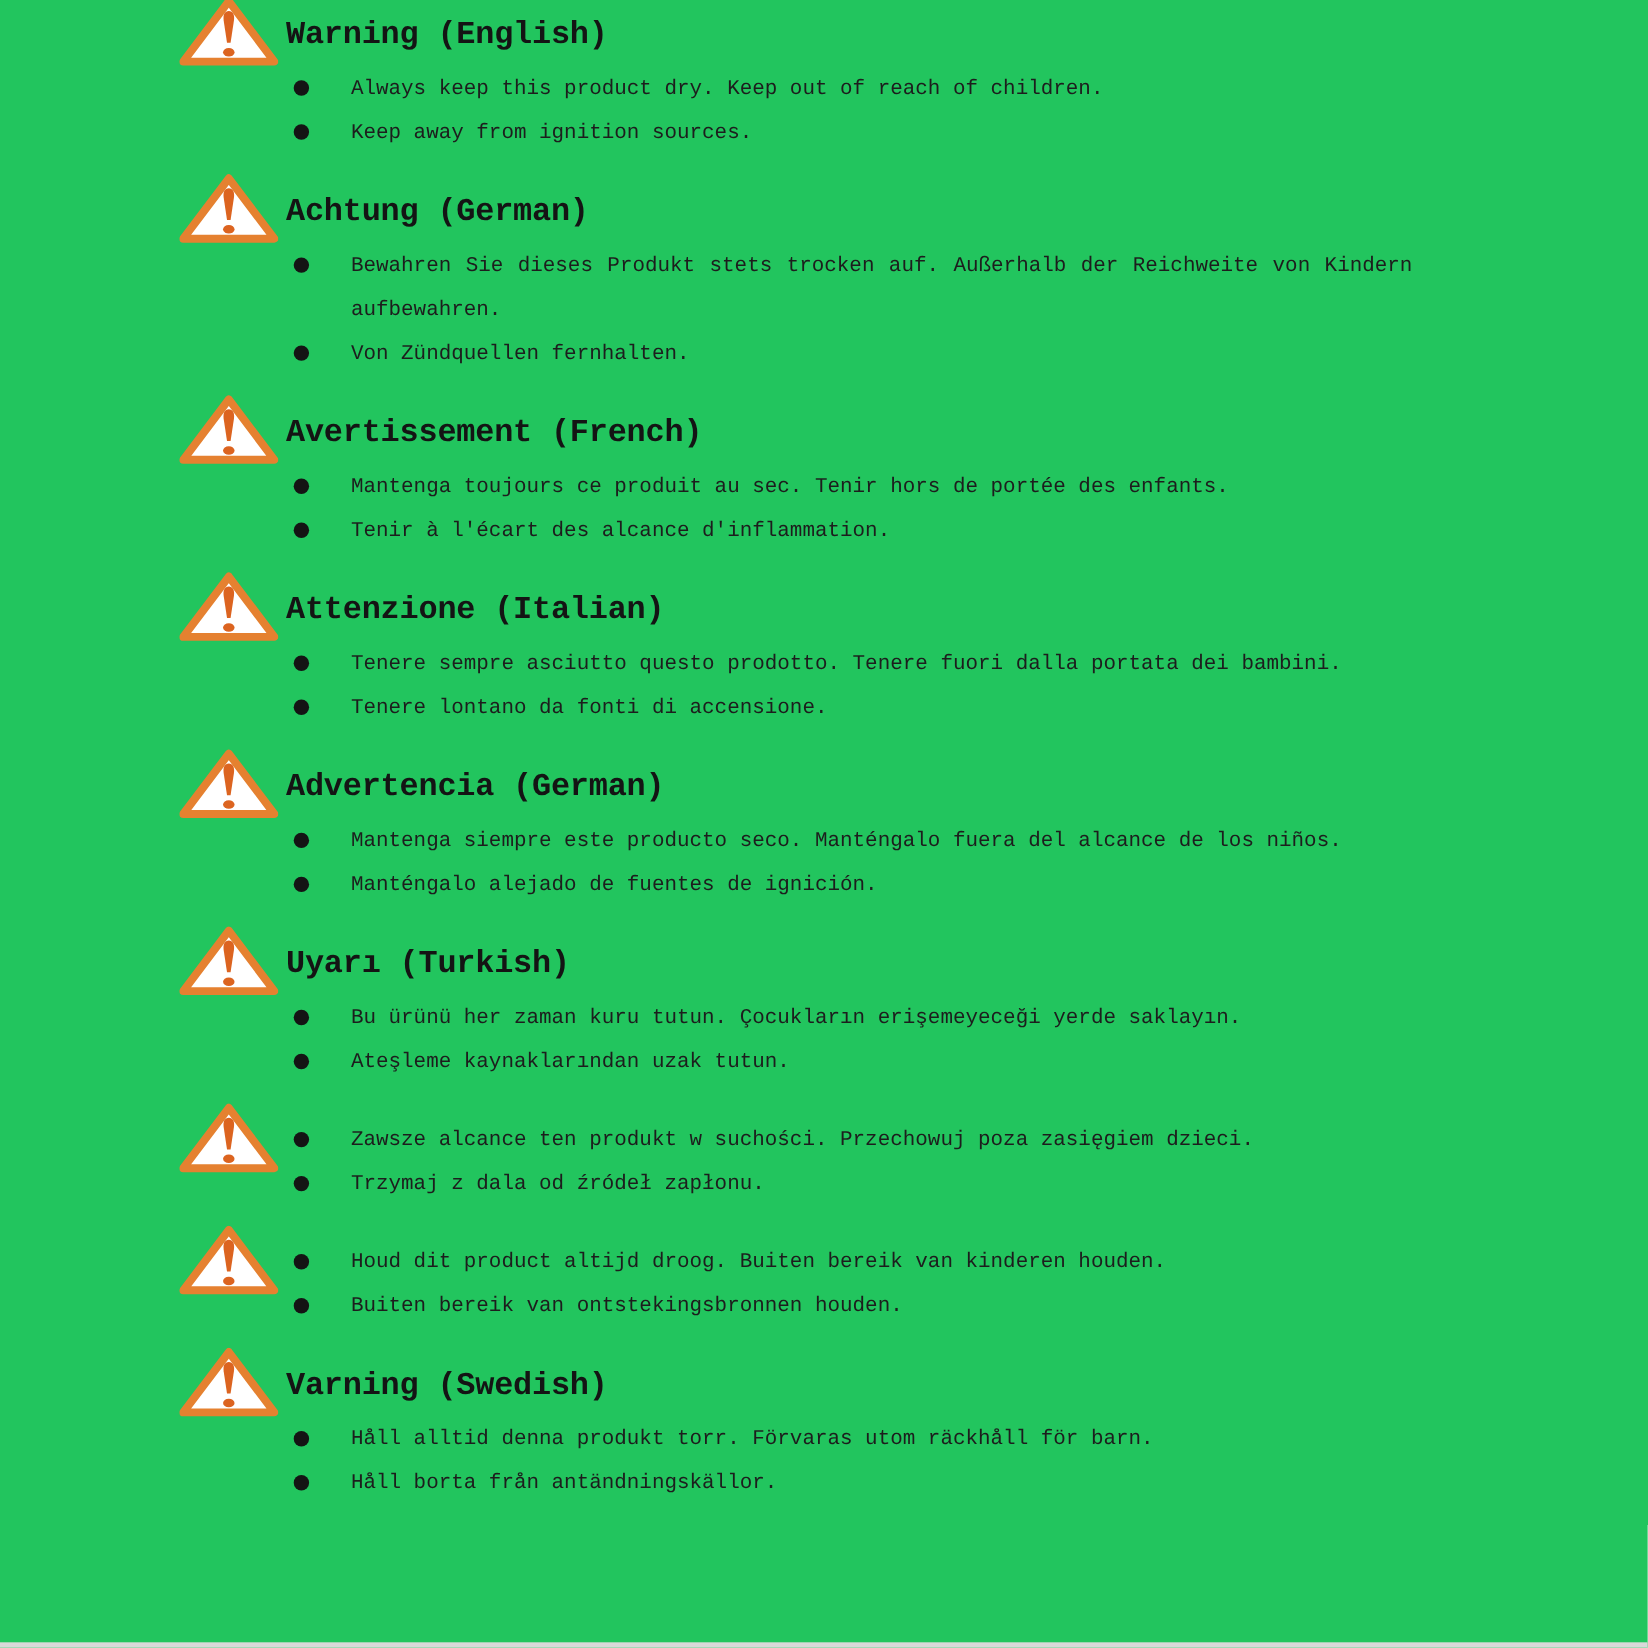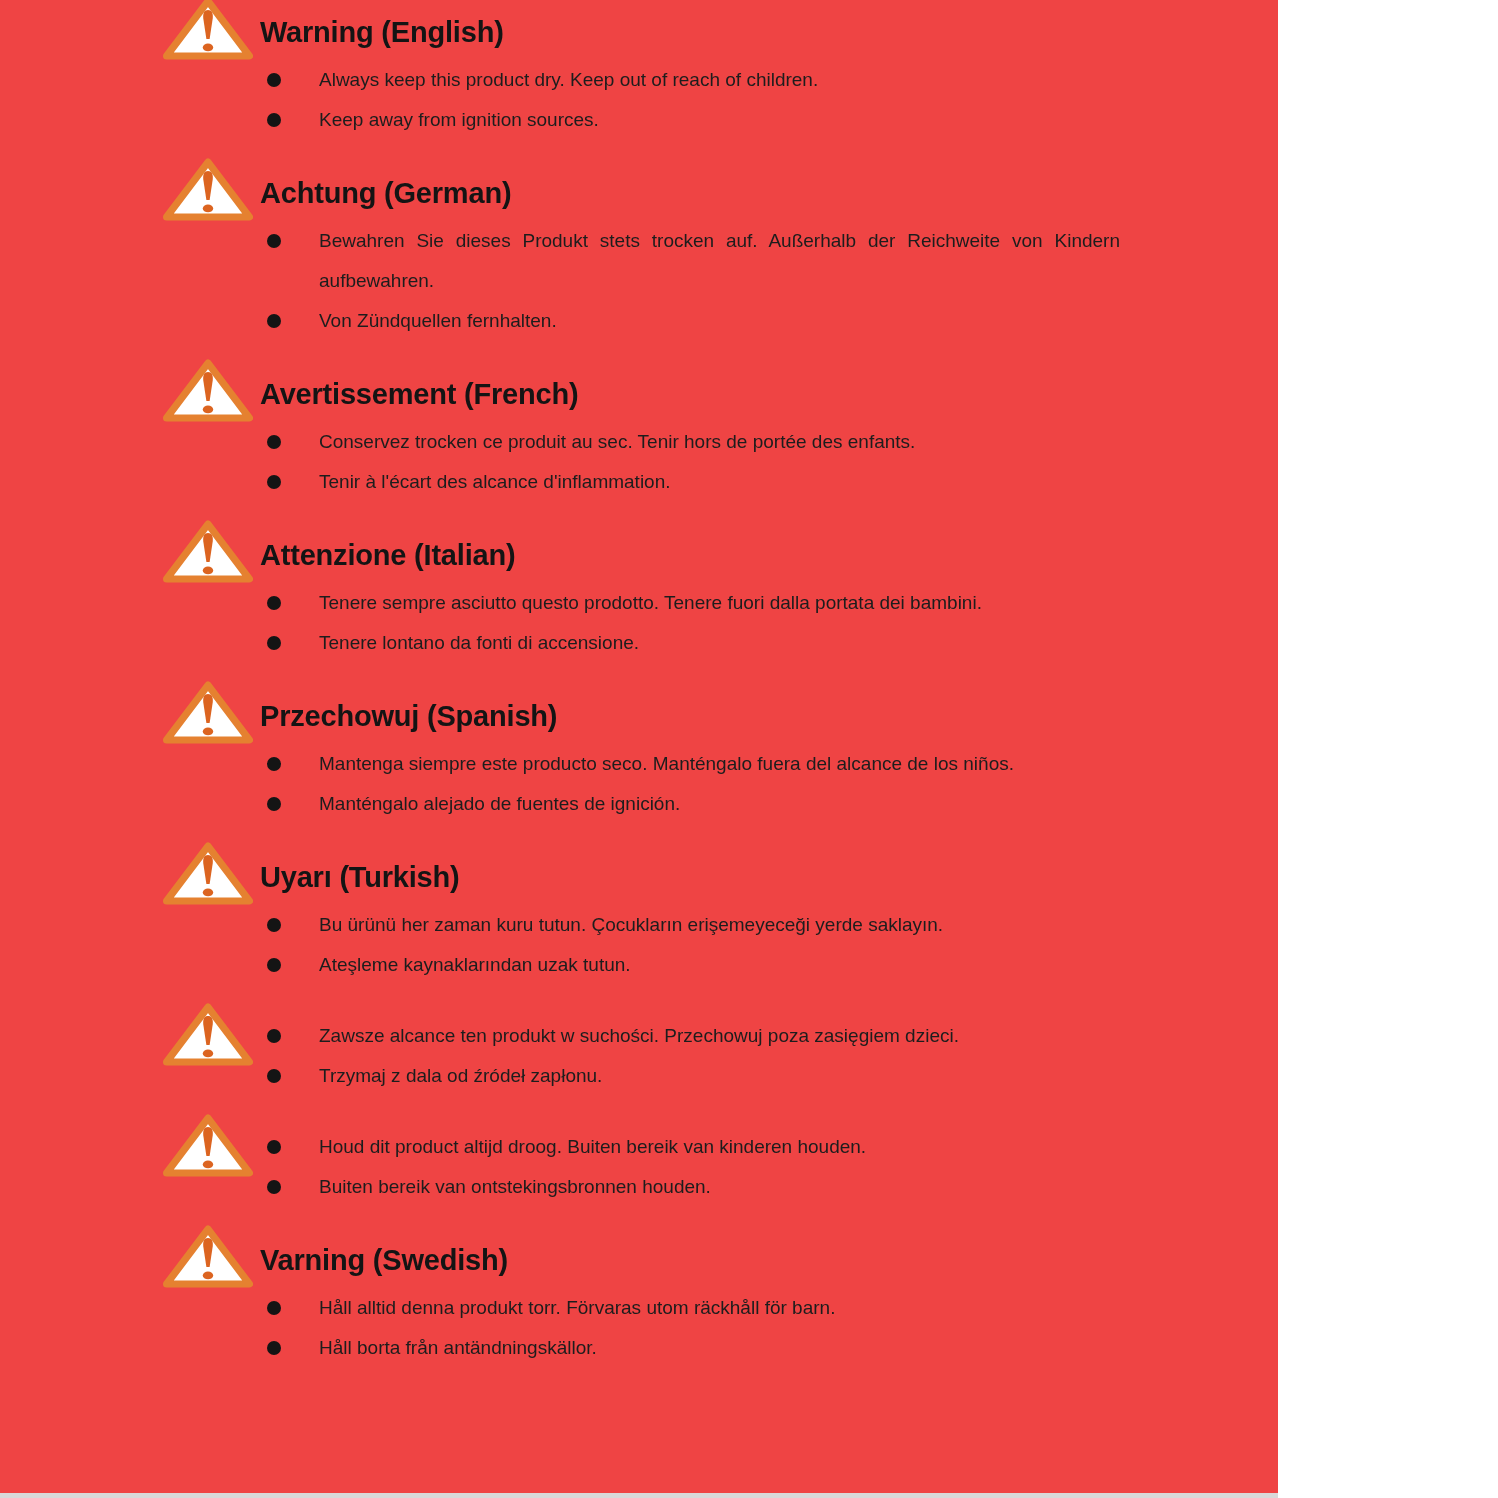--- a/index.html
+++ b/index.html
@@ -2,25 +2,25 @@
 <html><head>
 <meta charset="utf-8">
 <style>
   html, body {
     margin: 0;
     padding: 0;
     background: #ffffff;
   }
   .page {
     position: relative;
-    width: 1278px;
+    width: 1498px;
     height: 1498px;
-    background: #ef4444;
+    background: #22c55e;
     overflow: hidden;
-    font-family: Liberation Sans, sans-serif;
+    font-family: Liberation Mono, monospace;
     color: #1a1a1a;
   }
   .content {
     position: absolute;
     left: 260px;
     top: 10px;
     right: 158px;
   }
   section.warn-section {
     position: relative;
@@ -135,21 +135,21 @@
       <svg viewBox="0 0 100 70" xmlns="http://www.w3.org/2000/svg" aria-hidden="true">
         <path d="M50 4 L96 65 L4 65 Z" fill="#ffffff" stroke="#E58130" stroke-width="8" stroke-linejoin="round"></path>
         <path d="M50 14 C46 14 44 17.5 44.8 23.5 L48.2 46 L51.8 46 L55.2 23.5 C56 17.5 54 14 50 14 Z" fill="#DC6420"></path>
         <ellipse cx="50" cy="55.5" rx="5.8" ry="4.3" fill="#DC6420"></ellipse>
       </svg>
     </span>
     <h2 class="title">Avertissement (French)</h2>
     <ul class="bullets">
   <li class="bullet">
     <span class="dot"></span>
-    <span class="bullet-text">Conservez trocken ce produit au sec. Tenir hors de portée des enfants.</span>
+    <span class="bullet-text">Mantenga toujours ce produit au sec. Tenir hors de portée des enfants.</span>
   </li>
 
   <li class="bullet">
     <span class="dot"></span>
     <span class="bullet-text">Tenir à l'écart des alcance d'inflammation.</span>
   </li>
 </ul>
   </section>
 
   <section class="warn-section">
@@ -175,21 +175,21 @@
   </section>
 
   <section class="warn-section">
     <span class="tri-icon">
       <svg viewBox="0 0 100 70" xmlns="http://www.w3.org/2000/svg" aria-hidden="true">
         <path d="M50 4 L96 65 L4 65 Z" fill="#ffffff" stroke="#E58130" stroke-width="8" stroke-linejoin="round"></path>
         <path d="M50 14 C46 14 44 17.5 44.8 23.5 L48.2 46 L51.8 46 L55.2 23.5 C56 17.5 54 14 50 14 Z" fill="#DC6420"></path>
         <ellipse cx="50" cy="55.5" rx="5.8" ry="4.3" fill="#DC6420"></ellipse>
       </svg>
     </span>
-    <h2 class="title">Przechowuj (Spanish)</h2>
+    <h2 class="title">Advertencia (German)</h2>
     <ul class="bullets">
   <li class="bullet">
     <span class="dot"></span>
     <span class="bullet-text">Mantenga siempre este producto seco. Manténgalo fuera del alcance de los niños.</span>
   </li>
 
   <li class="bullet">
     <span class="dot"></span>
     <span class="bullet-text">Manténgalo alejado de fuentes de ignición.</span>
   </li>

